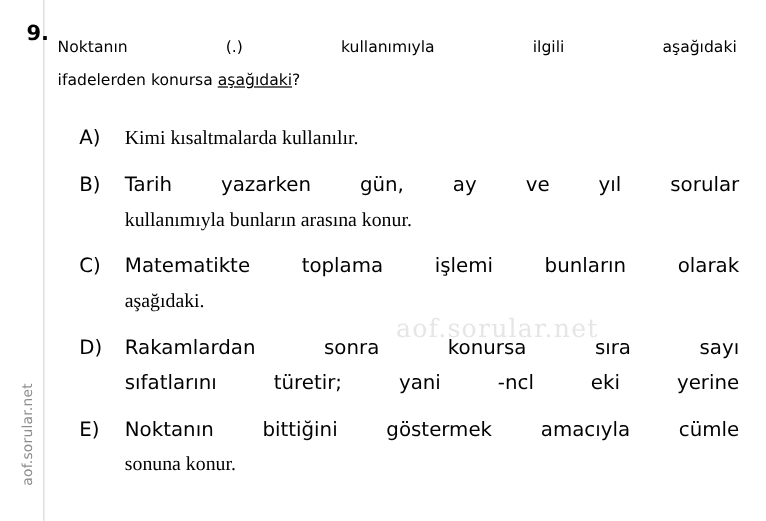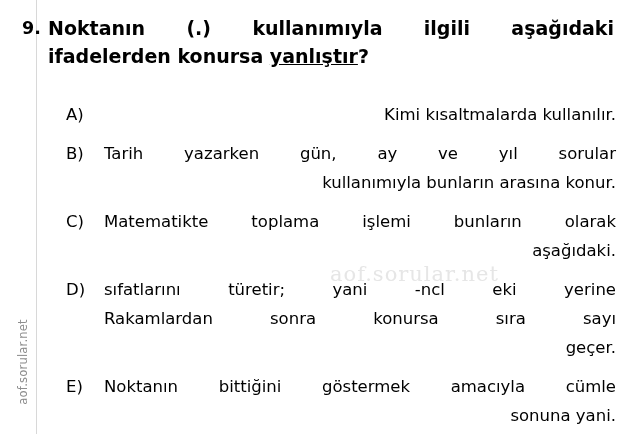--- a/index.html
+++ b/index.html
@@ -75,25 +75,26 @@
   }
   .q-num {
     flex: 0 0 auto;
     width: 26px;
     font-size: 17.5px;
     font-weight: bold;
     line-height: 28px;
   }
   .q-text {
     flex: 1 1 auto;
-    font-size: 19px;
-    font-weight: bold;
+    font-size: 13px;
+    font-weight: normal;
     line-height: 28px;
     text-align: justify;
     text-justify: inter-word;
+    margin-top: 12px;
   }
   .q-line1 {
     text-align: justify;
     text-align-last: justify;
   }
   .q-line2 {
     text-align: left;
   }
   .underline {
     text-decoration: underline;
@@ -118,42 +119,43 @@
   .opt-body {
     flex: 1 1 auto;
     font-size: 16.5px;
     line-height: 29px;
   }
   .just-line {
     text-align: justify;
     text-align-last: justify;
   }
   .last-line {
-    text-align: right;
+    text-align: left;
+    font-family: Liberation Serif, serif;
   }
 </style>
 </head>
 <body>
 
 <div class="page">
 
   <div class="left-rule"></div>
 
   <div class="side-watermark">aof.sorular.net</div>
 
   <div class="center-watermark">aof.sorular.net</div>
 
   <div class="content">
 
     <div class="question">
       <div class="q-row">
         <div class="q-num">9.</div>
         <div class="q-text">
           <div class="q-line1">Noktanın (.) kullanımıyla ilgili aşağıdaki</div>
-          <div class="q-line2"><span>ifadelerden konursa </span><span class="underline">yanlıştır</span><span>?</span></div>
+          <div class="q-line2"><span>ifadelerden konursa </span><span class="underline">aşağıdaki</span><span>?</span></div>
         </div>
       </div>
     </div>
 
     <div class="options">
 
       <div class="opt">
         <div class="opt-label">A)</div>
         <div class="opt-body">
           <div class="last-line">Kimi kısaltmalarda kullanılır.</div>
@@ -172,29 +174,28 @@
         <div class="opt-label">C)</div>
         <div class="opt-body">
           <div class="just-line">Matematikte toplama işlemi bunların olarak</div>
           <div class="last-line">aşağıdaki.</div>
         </div>
       </div>
 
       <div class="opt">
         <div class="opt-label">D)</div>
         <div class="opt-body">
+          <div class="just-line">Rakamlardan sonra konursa sıra sayı</div>
           <div class="just-line">sıfatlarını türetir; yani -ncl eki yerine</div>
-          <div class="just-line">Rakamlardan sonra konursa sıra sayı</div>
-          <div class="last-line">geçer.</div>
         </div>
       </div>
 
       <div class="opt">
         <div class="opt-label">E)</div>
         <div class="opt-body">
           <div class="just-line">Noktanın bittiğini göstermek amacıyla cümle</div>
-          <div class="last-line">sonuna yani.</div>
+          <div class="last-line">sonuna konur.</div>
         </div>
       </div>
 
     </div>
   </div>
 </div>
 
 </body></html>

